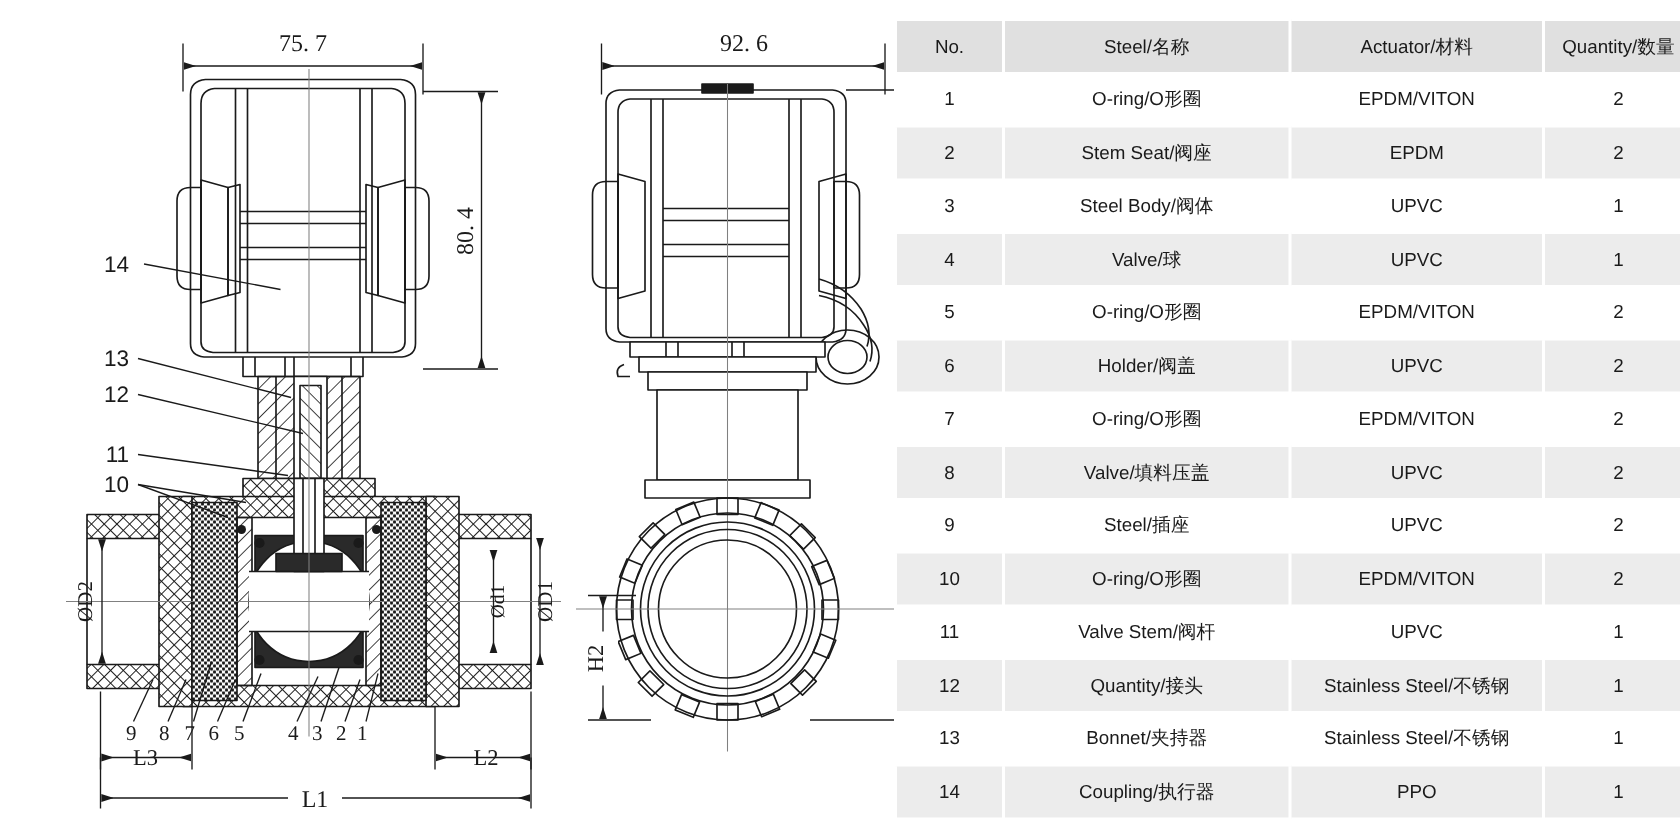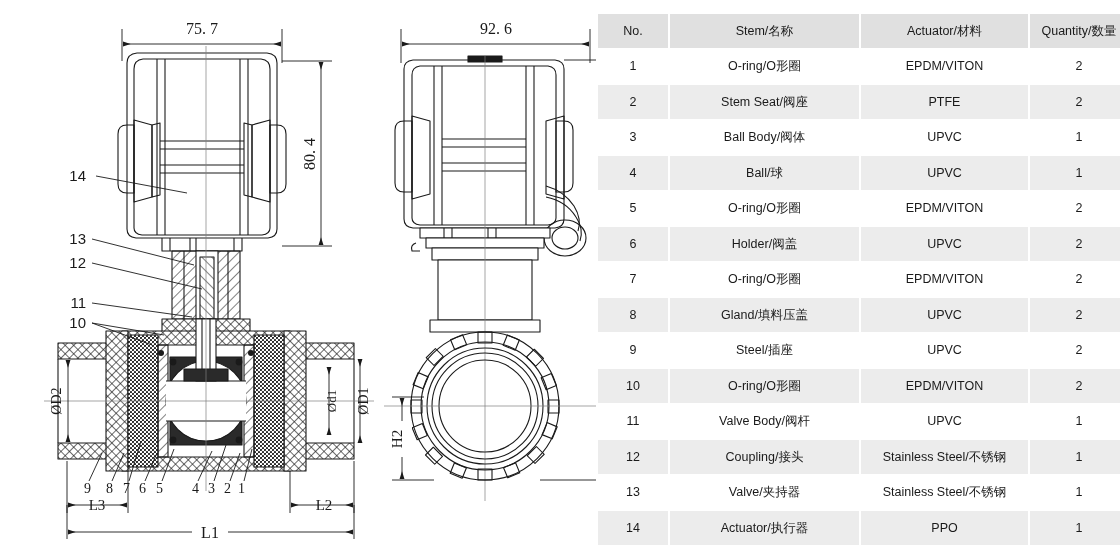--- a/index.html
+++ b/index.html
@@ -328,47 +328,47 @@
     <text x="358" y="438" font-size="15" fill="#1a1a1a" stroke="none" text-anchor="middle" transform="rotate(-90 358 438)" font-family="'Liberation Serif',serif">H2</text>
 
     </g>
   </svg>
   </div>
 
   <table class="bom">
     <thead>
       <tr>
         <th class="col-no">No.</th>
-        <th class="col-name">Stem/名称</th>
+        <th class="col-name">Steel/名称</th>
         <th class="col-mat">Actuator/材料</th>
         <th class="col-qty">Quantity/数量</th>
       </tr>
     </thead>
     <tbody>
       <tr class="odd">
         <td>1</td>
         <td>O-ring/O形圈</td>
         <td>EPDM/VITON</td>
         <td>2</td>
       </tr>
       <tr class="even">
         <td>2</td>
         <td>Stem Seat/阀座</td>
-        <td>PTFE</td>
+        <td>EPDM</td>
         <td>2</td>
       </tr>
       <tr class="odd">
         <td>3</td>
-        <td>Ball Body/阀体</td>
+        <td>Steel Body/阀体</td>
         <td>UPVC</td>
         <td>1</td>
       </tr>
       <tr class="even">
         <td>4</td>
-        <td>Ball/球</td>
+        <td>Valve/球</td>
         <td>UPVC</td>
         <td>1</td>
       </tr>
       <tr class="odd">
         <td>5</td>
         <td>O-ring/O形圈</td>
         <td>EPDM/VITON</td>
         <td>2</td>
       </tr>
       <tr class="even">
@@ -378,56 +378,56 @@
         <td>2</td>
       </tr>
       <tr class="odd">
         <td>7</td>
         <td>O-ring/O形圈</td>
         <td>EPDM/VITON</td>
         <td>2</td>
       </tr>
       <tr class="even">
         <td>8</td>
-        <td>Gland/填料压盖</td>
+        <td>Valve/填料压盖</td>
         <td>UPVC</td>
         <td>2</td>
       </tr>
       <tr class="odd">
         <td>9</td>
         <td>Steel/插座</td>
         <td>UPVC</td>
         <td>2</td>
       </tr>
       <tr class="even">
         <td>10</td>
         <td>O-ring/O形圈</td>
         <td>EPDM/VITON</td>
         <td>2</td>
       </tr>
       <tr class="odd">
         <td>11</td>
-        <td>Valve Body/阀杆</td>
+        <td>Valve Stem/阀杆</td>
         <td>UPVC</td>
         <td>1</td>
       </tr>
       <tr class="even">
         <td>12</td>
-        <td>Coupling/接头</td>
+        <td>Quantity/接头</td>
         <td>Stainless Steel/不锈钢</td>
         <td>1</td>
       </tr>
       <tr class="odd">
         <td>13</td>
-        <td>Valve/夹持器</td>
+        <td>Bonnet/夹持器</td>
         <td>Stainless Steel/不锈钢</td>
         <td>1</td>
       </tr>
       <tr class="even">
         <td>14</td>
-        <td>Actuator/执行器</td>
+        <td>Coupling/执行器</td>
         <td>PPO</td>
         <td>1</td>
       </tr>
     </tbody>
   </table>
 
 </div>
 
 </body></html>

